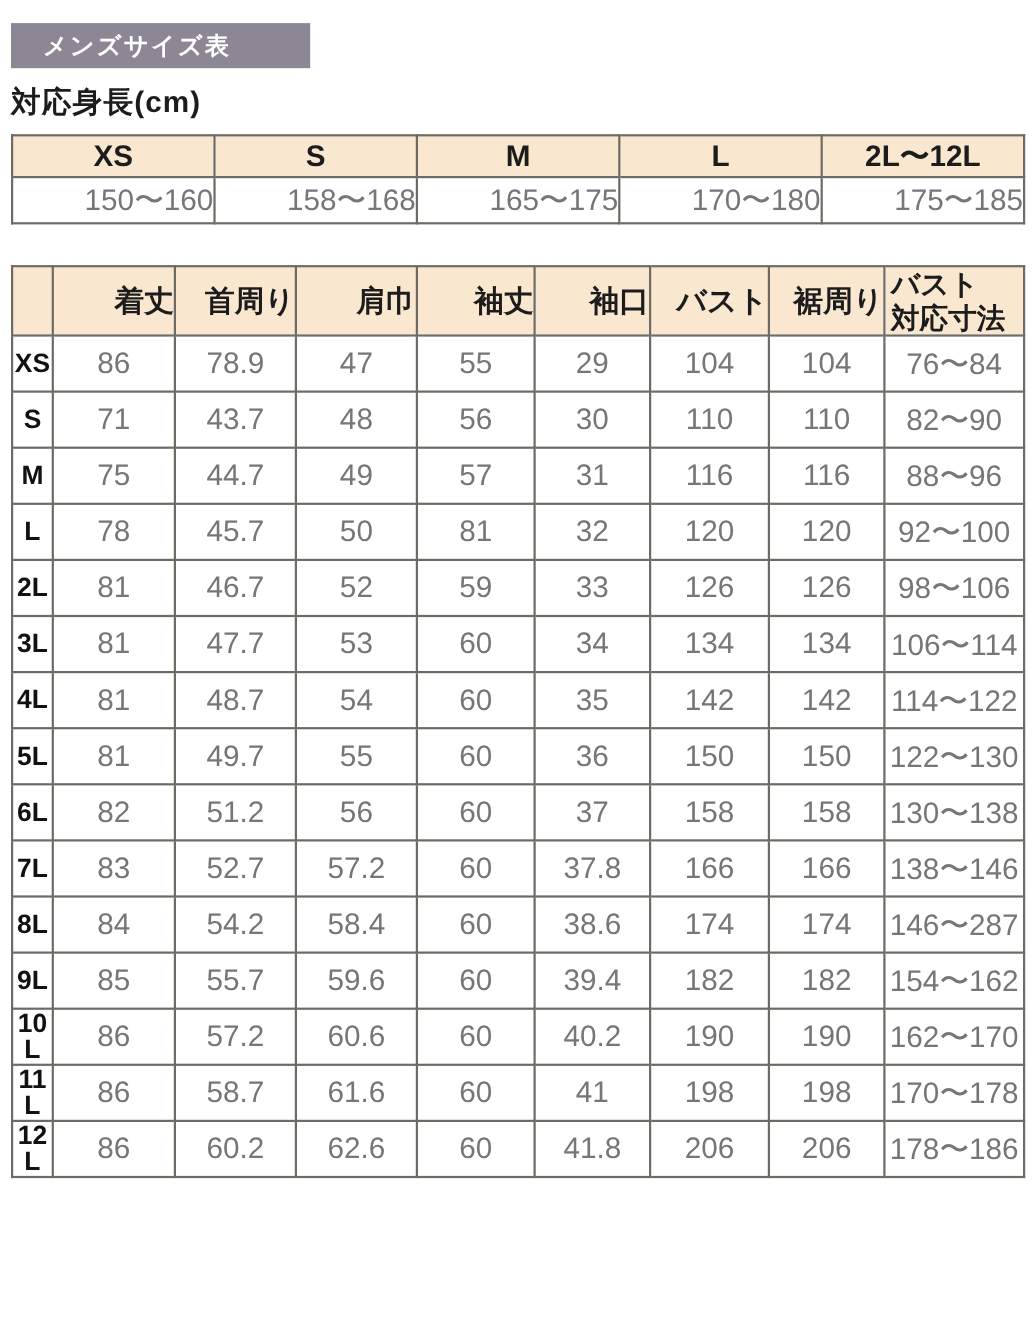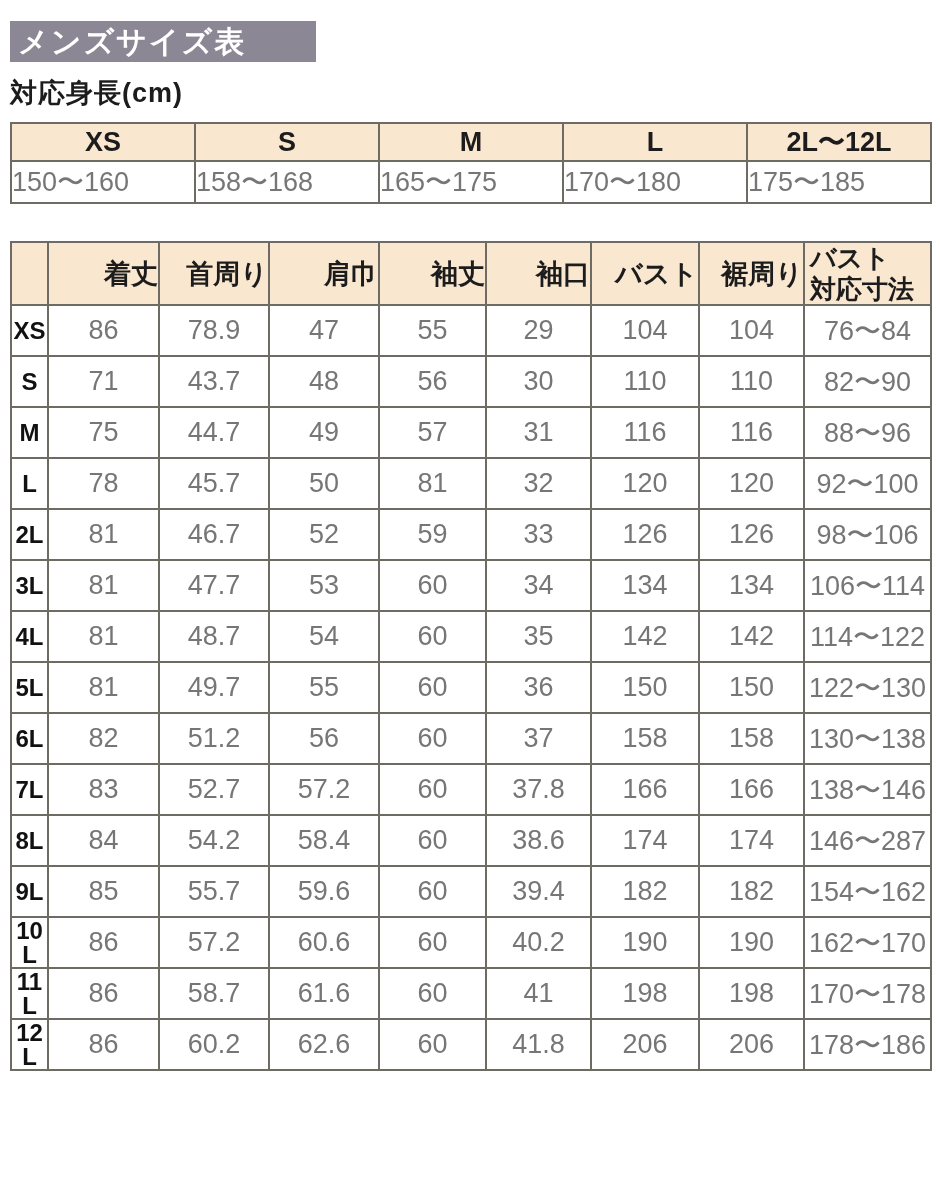--- a/index.html
+++ b/index.html
@@ -5,26 +5,26 @@
   html,body{margin:0;padding:0;background:#ffffff;}
   body{
     width:940px;height:1200px;
     font-family:"Liberation Sans","DejaVu Sans",sans-serif;
     color:#1c1c1c;
     box-sizing:border-box;
   }
   .page{padding:21px 10px 0 10px;}
 
   .title-bar{
-    width:306px;height:41px;
+    width:272px;height:41px;
     background:#8b8794;
     color:#ffffff;
-    font-size:30px;font-weight:bold;
+    font-size:22px;font-weight:bold;
     line-height:41px;
-    padding-left:8px;
+    padding-left:29px;
     box-sizing:border-box;
     letter-spacing:2px;
   }
 
   .height-label{
     margin-top:13px;
     font-size:27px;
     font-weight:bold;
     color:#1c1c1c;
     letter-spacing:1px;
@@ -43,21 +43,21 @@
 
   .height-table{margin-top:11px;}
   .height-table th{
     background:#fae7d0;
     font-size:27px;font-weight:bold;color:#1c1c1c;
     text-align:center;height:31px;padding:0;
   }
   .height-table td{
     background:#ffffff;
     font-size:27px;color:#767676;
-    text-align:left;height:42px;padding:0;
+    text-align:right;height:42px;padding:0;
   }
 
   .size-table{margin-top:37px;}
   .size-table th.hdr{
     background:#fae7d0;
     font-size:27px;font-weight:bold;color:#1c1c1c;
     text-align:right;height:60px;padding:0;
   }
   .size-table th.hdr-bust-range{
     text-align:left;

